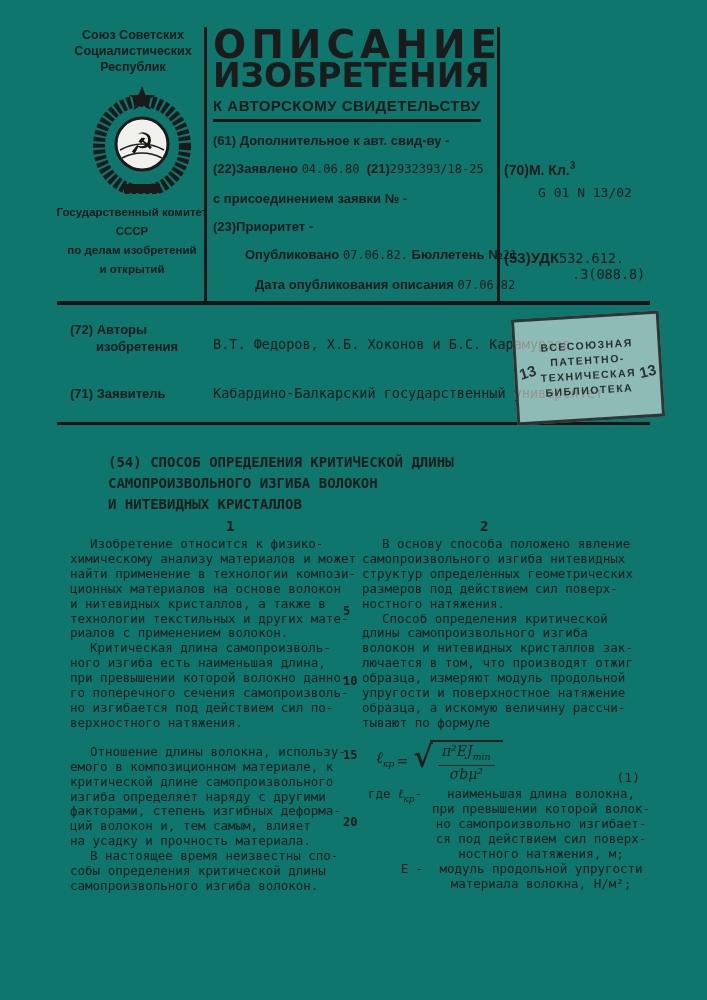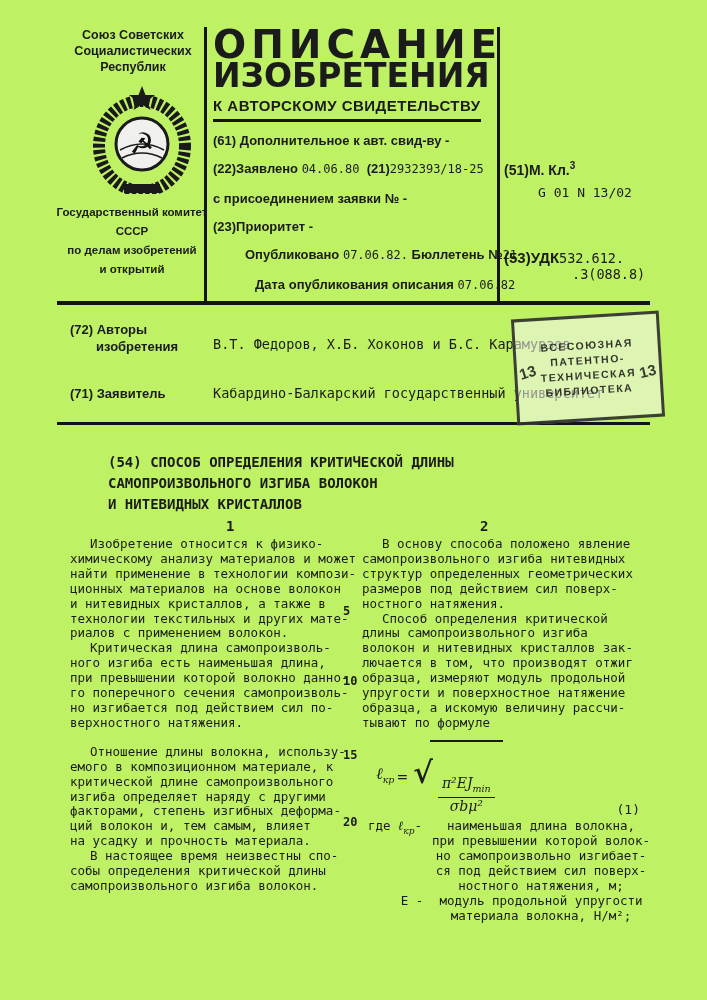--- a/index.html
+++ b/index.html
@@ -1,18 +1,18 @@
 <!DOCTYPE html>
 <html><head>
 <meta charset="utf-8">
 <style>
   html,body { margin:0; padding:0; background:#e8e8e5; }
   .page {
     position:relative; width:707px; height:1000px;
-    background:#bef264; color:#1b1b1b; overflow:hidden;
+    background:#0f766e; color:#1b1b1b; overflow:hidden;
     font-family:"DejaVu Sans Mono", monospace;
   }
   .abs { position:absolute; }
   .pre { white-space:pre-line; }
 
   
   .union { left:57px; top:27px; width:152px; text-align:center;
     font-family:"Liberation Sans",sans-serif; font-weight:bold; font-size:12.5px; line-height:16px; }
   .emblem { left:92px; top:86px; width:100px; height:108px; }
   .committee { left:54px; top:203px; width:156px; text-align:center;
@@ -84,21 +84,21 @@
 
   
   .formula { position:relative; display:flex; align-items:center; margin:9px 0 5px 14px;
     font-family:"DejaVu Serif",serif; font-style:italic; font-size:14px; }
   .f-ell { font-size:16px; }
   .formula sub { font-size:9.5px; }
   .f-eq { margin:0 3px 0 2px; }
   .f-rad { font-size:30px; font-weight:bold; line-height:0.8; margin:0 -3px 8px 2px; }
   .f-frac { display:inline-flex; flex-direction:column; align-items:center;
     border-top:2px solid #1b1b1b; padding:2px 8px 0; }
-  .f-num { border-bottom:1.5px solid #1b1b1b; padding:0 4px 1px;margin-top:32px; }
+  .f-num { border-bottom:1.5px solid #1b1b1b; padding:0 4px 1px; }
   .f-den { padding-top:1px; }
   .f-no { position:absolute; right:14px; bottom:-4px; font-style:normal;
     font-family:"DejaVu Sans Mono",monospace; font-size:13px; }
 
   
   .where-row { display:flex;text-align:center; }
   .wterm { flex:0 0 66px; }
   .wterm.ind { padding-left:34px; box-sizing:border-box; flex:0 0 66px; }
   .wdef { flex:1; }
   .wsym { font-family:"DejaVu Serif",serif; font-style:italic; }
@@ -151,21 +151,21 @@
     <span>Опубликовано</span>
     <span class="val">07.06.82.</span>
     <span>Бюллетень  №</span><span class="val">21</span>
   </div>
   <div class="abs frow rdate">
     <span>Дата опубликования описания</span>
     <span class="val">07.06.82</span>
   </div>
 
   <div class="abs f51">
-    <span>(51)М. Кл.</span><sup>3</sup>
+    <span>(70)М. Кл.</span><sup>3</sup>
   </div>
   <div class="abs f51class">G 01 N 13/02</div>
   <div class="abs f53">
     <span class="lbl">(53)УДК</span><span class="val">532.612.</span>
   </div>
   <div class="abs f53b">.3(088.8)</div>
 
   <div class="abs band-lbl f72a">(72) Авторы</div>
   <div class="abs band-lbl f72b">изобретения</div>
   <div class="abs names">В.Т. Федоров, Х.Б. Хоконов и Б.С. Карамурзов</div>

